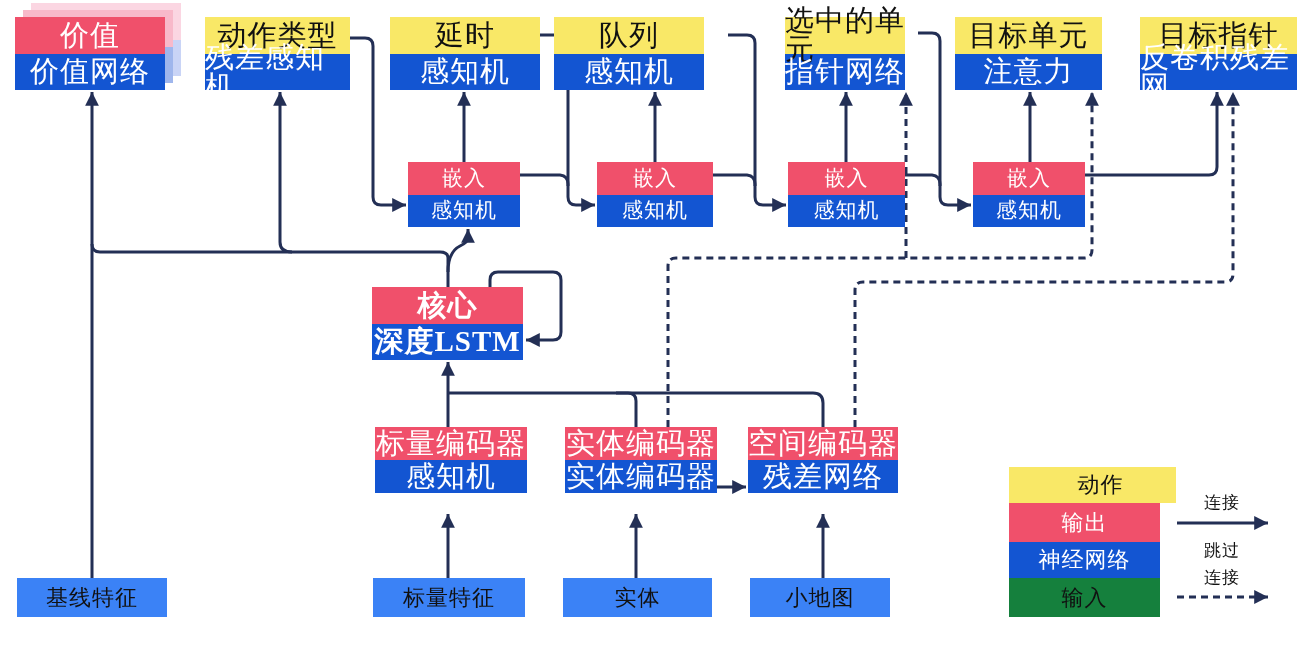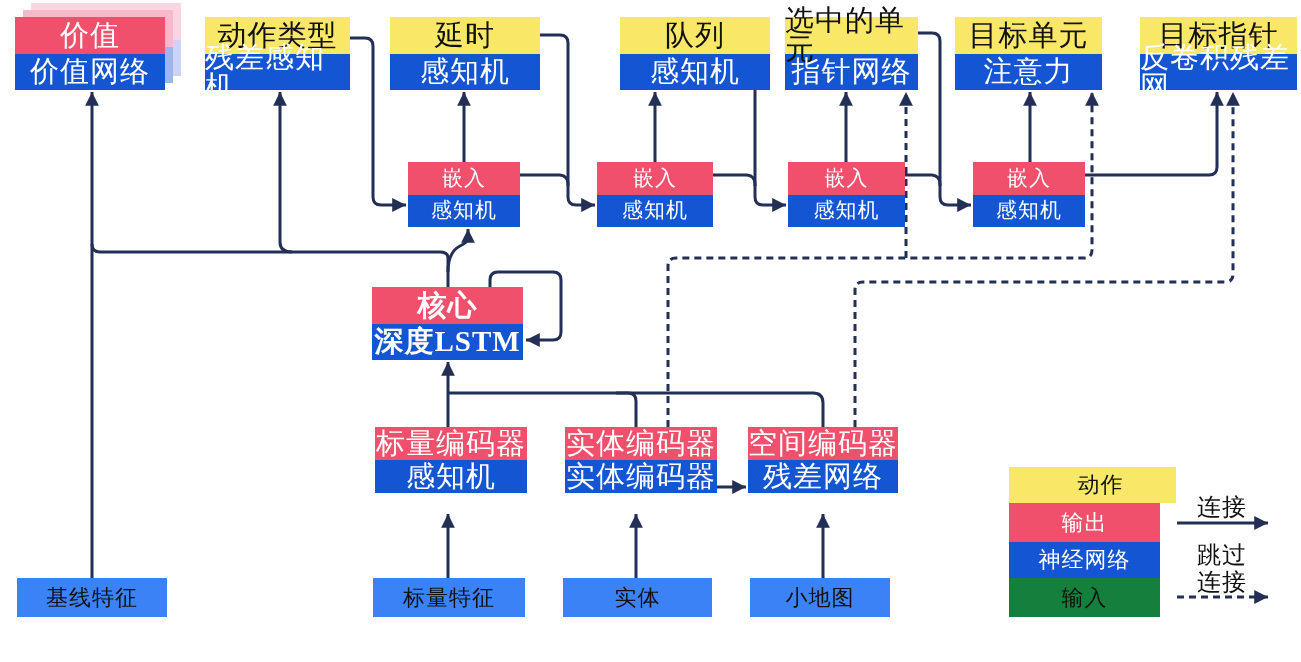--- a/index.html
+++ b/index.html
@@ -28,21 +28,21 @@
   .shadow-card{position:absolute;z-index:0;}
   .shadow-card .sc-top,.shadow-card .sc-bot{width:100%;}
   .sc1 .sc-top{background:#f8b9ca;height:36.5px;}
   .sc1 .sc-bot{background:#9fb6ec;height:36.5px;}
   .sc2 .sc-top{background:#fbd6e2;height:36.5px;}
   .sc2 .sc-bot{background:#c9d4f6;height:36.5px;}
   .node-inner{position:relative;z-index:2;}
   
   .legend-row{position:absolute;z-index:2;display:flex;align-items:center;justify-content:center;
     left:1009px;width:151px;font-size:22px;letter-spacing:1px;}
-  .legend-label{position:absolute;z-index:2;font-size:24px;color:#111111;letter-spacing:1px;
+  .legend-label{position:absolute;z-index:2;font-size:17px;color:#111111;letter-spacing:1px;
     text-align:center;width:100px;}
 </style>
 </head>
 <body>
 
 <div id="stage">
 
   <svg class="layer" width="1301" height="662" viewBox="0 0 1301 662" style="z-index:1;">
     <defs>
       <marker id="ah" viewBox="0 0 10 10" refX="10" refY="5" markerWidth="4.6" markerHeight="4.6" orient="auto-start-reverse">
@@ -104,26 +104,26 @@
   <div class="node top-row" style="left:205px;top:17px;width:145px;">
     <div class="half h-action">动作类型</div>
     <div class="half h-network">残差感知机</div>
   </div>
 
   <div class="node top-row" style="left:390px;top:17px;width:150px;">
     <div class="half h-action">延时</div>
     <div class="half h-network">感知机</div>
   </div>
 
-  <div class="node top-row" style="left:612px;top:17px;width:150px;padding-left:8px;">
+  <div class="node top-row" style="left:546px;top:17px;width:150px;padding-left:8px;">
     <div class="half h-action">队列</div>
     <div class="half h-network">感知机</div>
   </div>
 
-  <div class="node top-row" style="left:785px;top:17px;width:133px;">
+  <div class="node top-row" style="left:785px;top:17px;width:120px;">
     <div class="half h-action">选中的单元</div>
     <div class="half h-network">指针网络</div>
   </div>
 
   <div class="node top-row" style="left:955px;top:17px;width:147px;">
     <div class="half h-action">目标单元</div>
     <div class="half h-network">注意力</div>
   </div>
 
   <div class="node top-row" style="left:1140px;top:17px;width:157px;">

